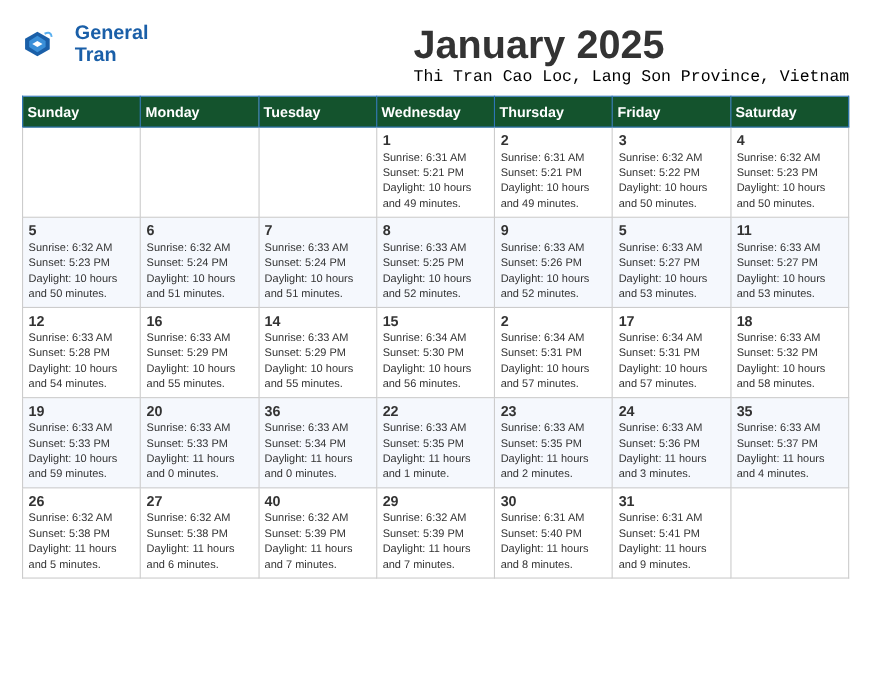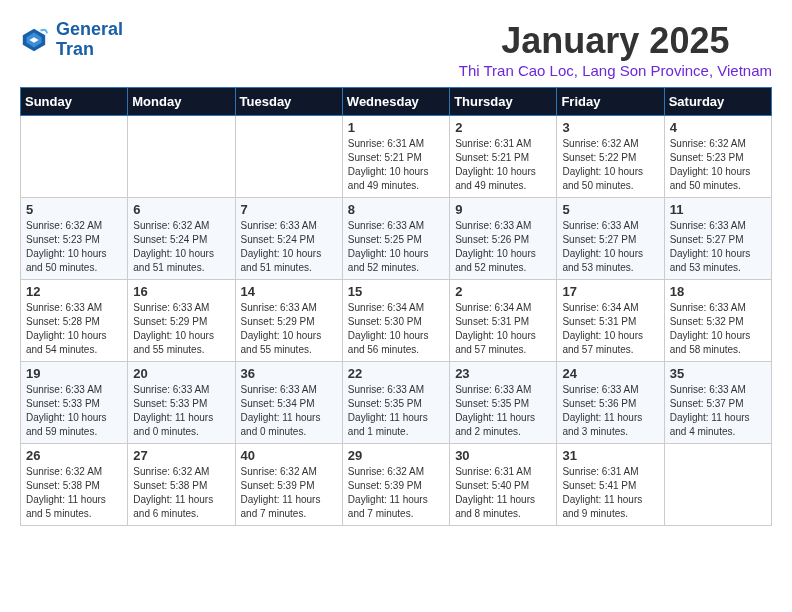--- a/index.html
+++ b/index.html
@@ -12,54 +12,55 @@
     }
     .header-section {
       display: flex;
       align-items: flex-start;
       justify-content: space-between;
       margin-bottom: 4px;
     }
     .logo {
       display: flex;
       align-items: center;
-      gap: 8px;
+      gap: 20px;
     }
     .logo-text {
       font-size: 18px;
       font-weight: bold;
       color: #333;
       line-height: 1.1;
     }
     .logo-text span {
       color: #1a5fa8;
     }
     .logo-icon {
       width: 28px;
       height: 28px;
     }
     .title-section {
-      text-align: center;
+      text-align: left;
     }
     .month-year {
       font-size: 36px;
       font-weight: bold;
       color: #333;
     }
     .location {
       font-size: 15px;
-      color: #6d28d9;
+      color: #000000;
+      font-family: Liberation Mono, monospace;
     }
     .calendar-table {
       width: 100%;
       border-collapse: collapse;
       margin-top: 8px;
     }
     .calendar-table th {
-      background-color: #0f172a;
+      background-color: #14532d;
       color: #fff;
       font-size: 13px;
       font-weight: bold;
       padding: 6px 4px;
       text-align: left;
       border: 1px solid #2e75b6;
     }
     .calendar-table td {
       border: 1px solid #ccc;
       vertical-align: top;

